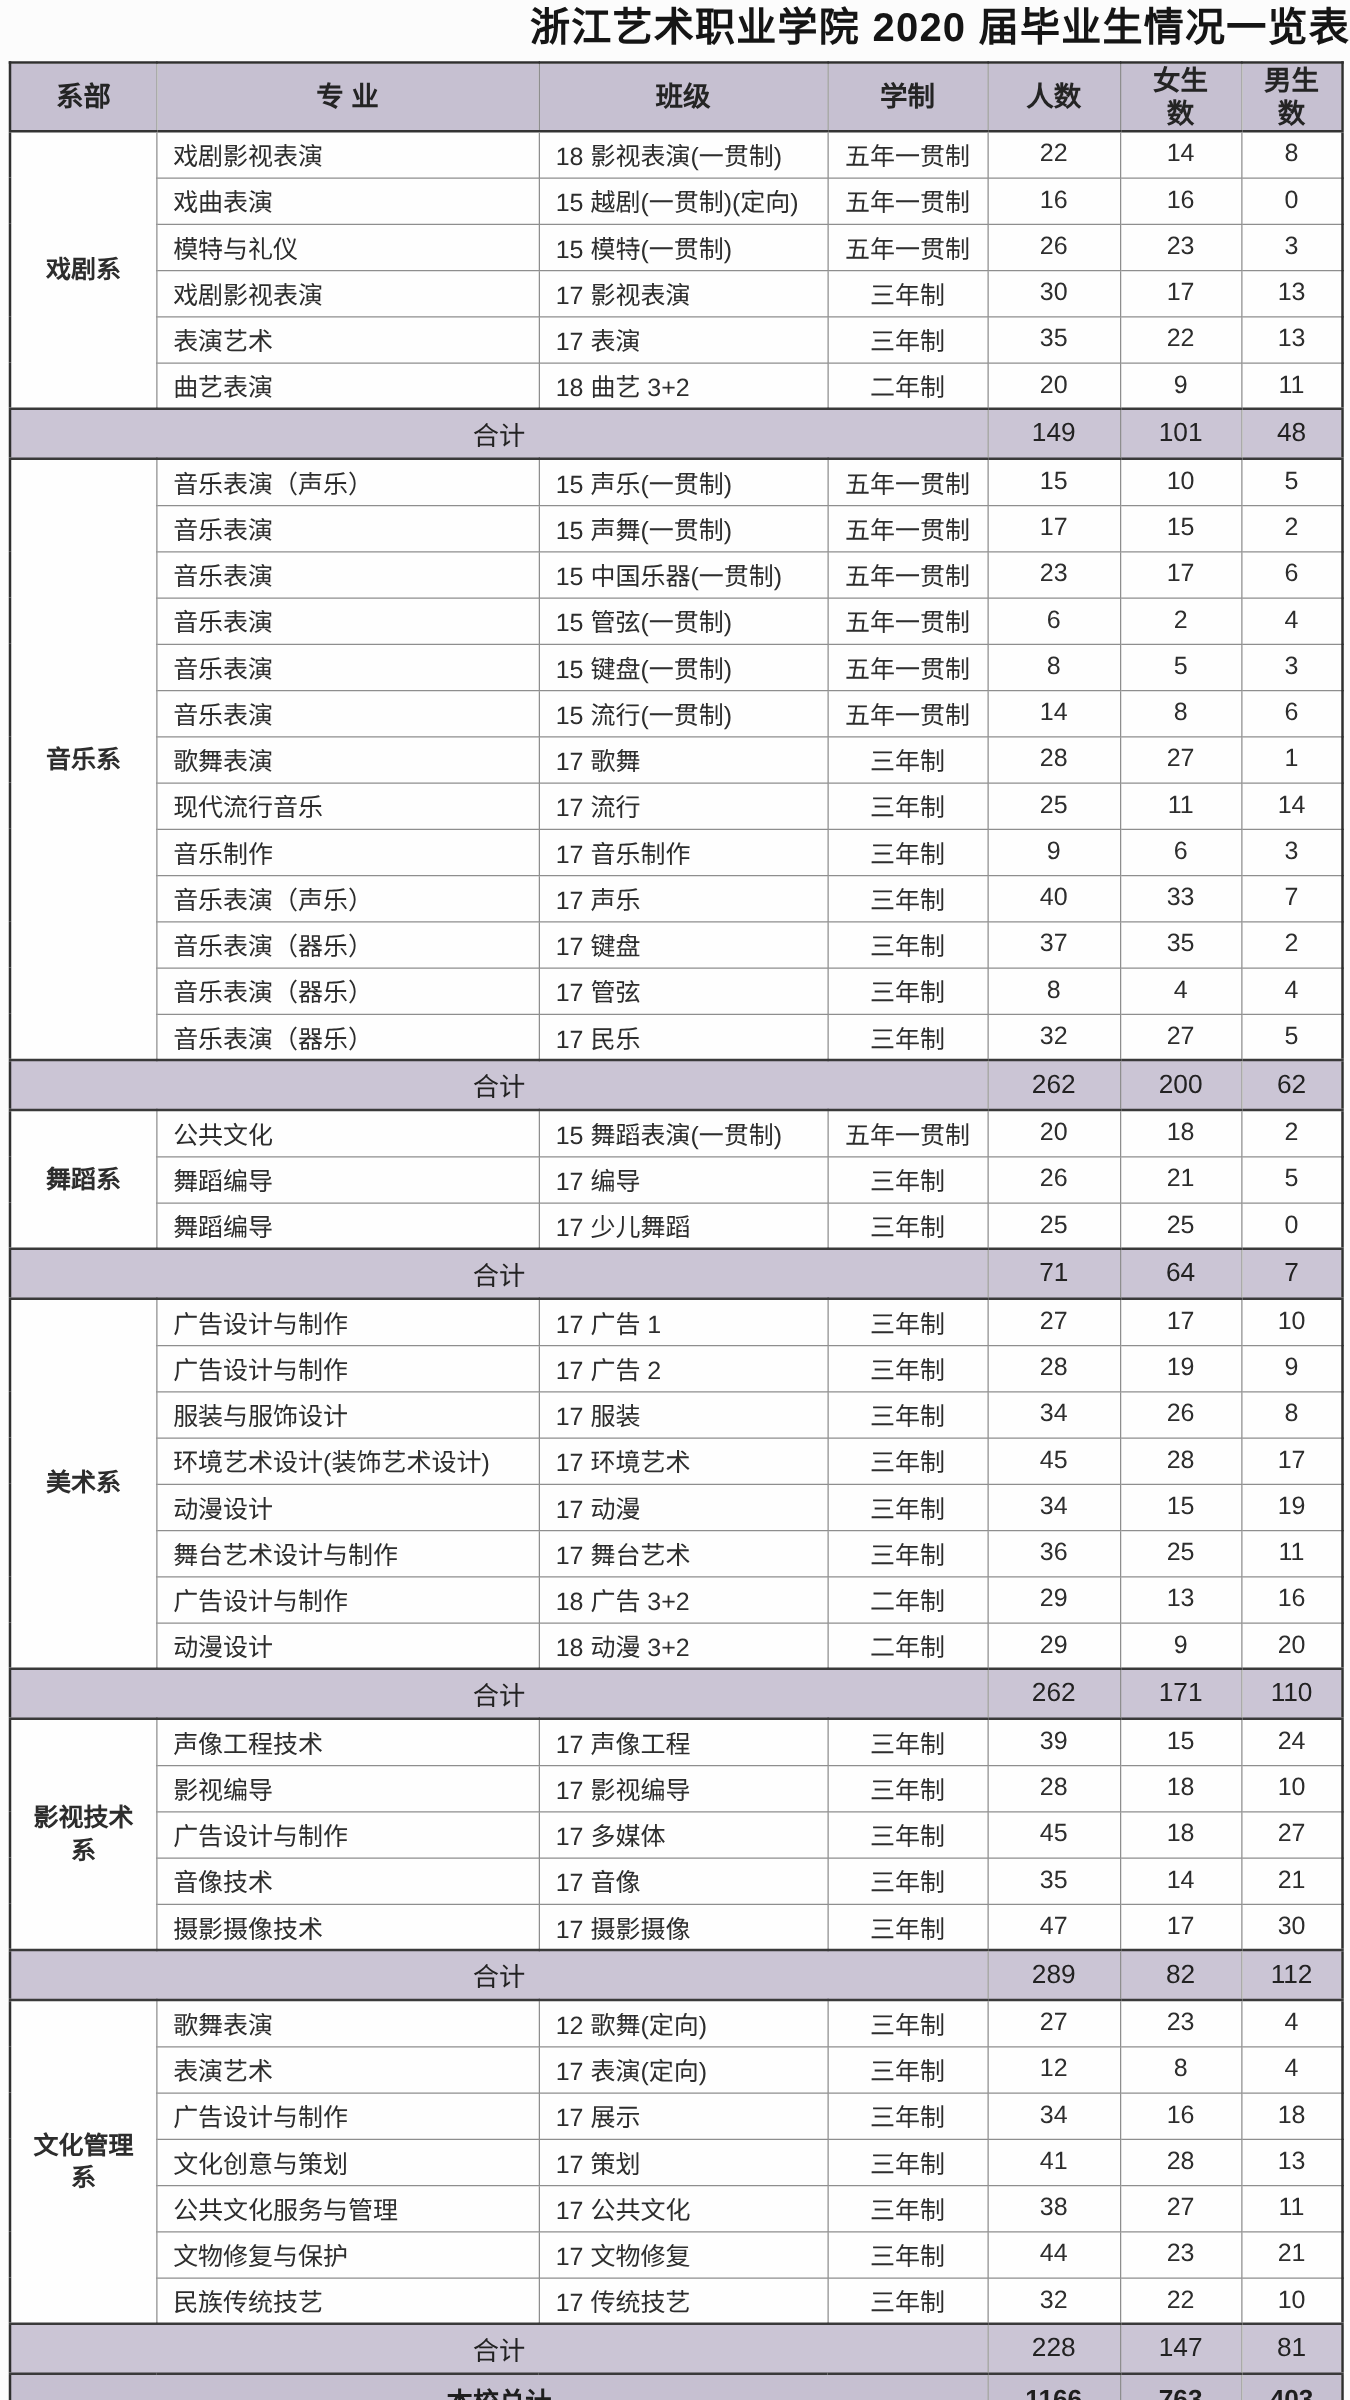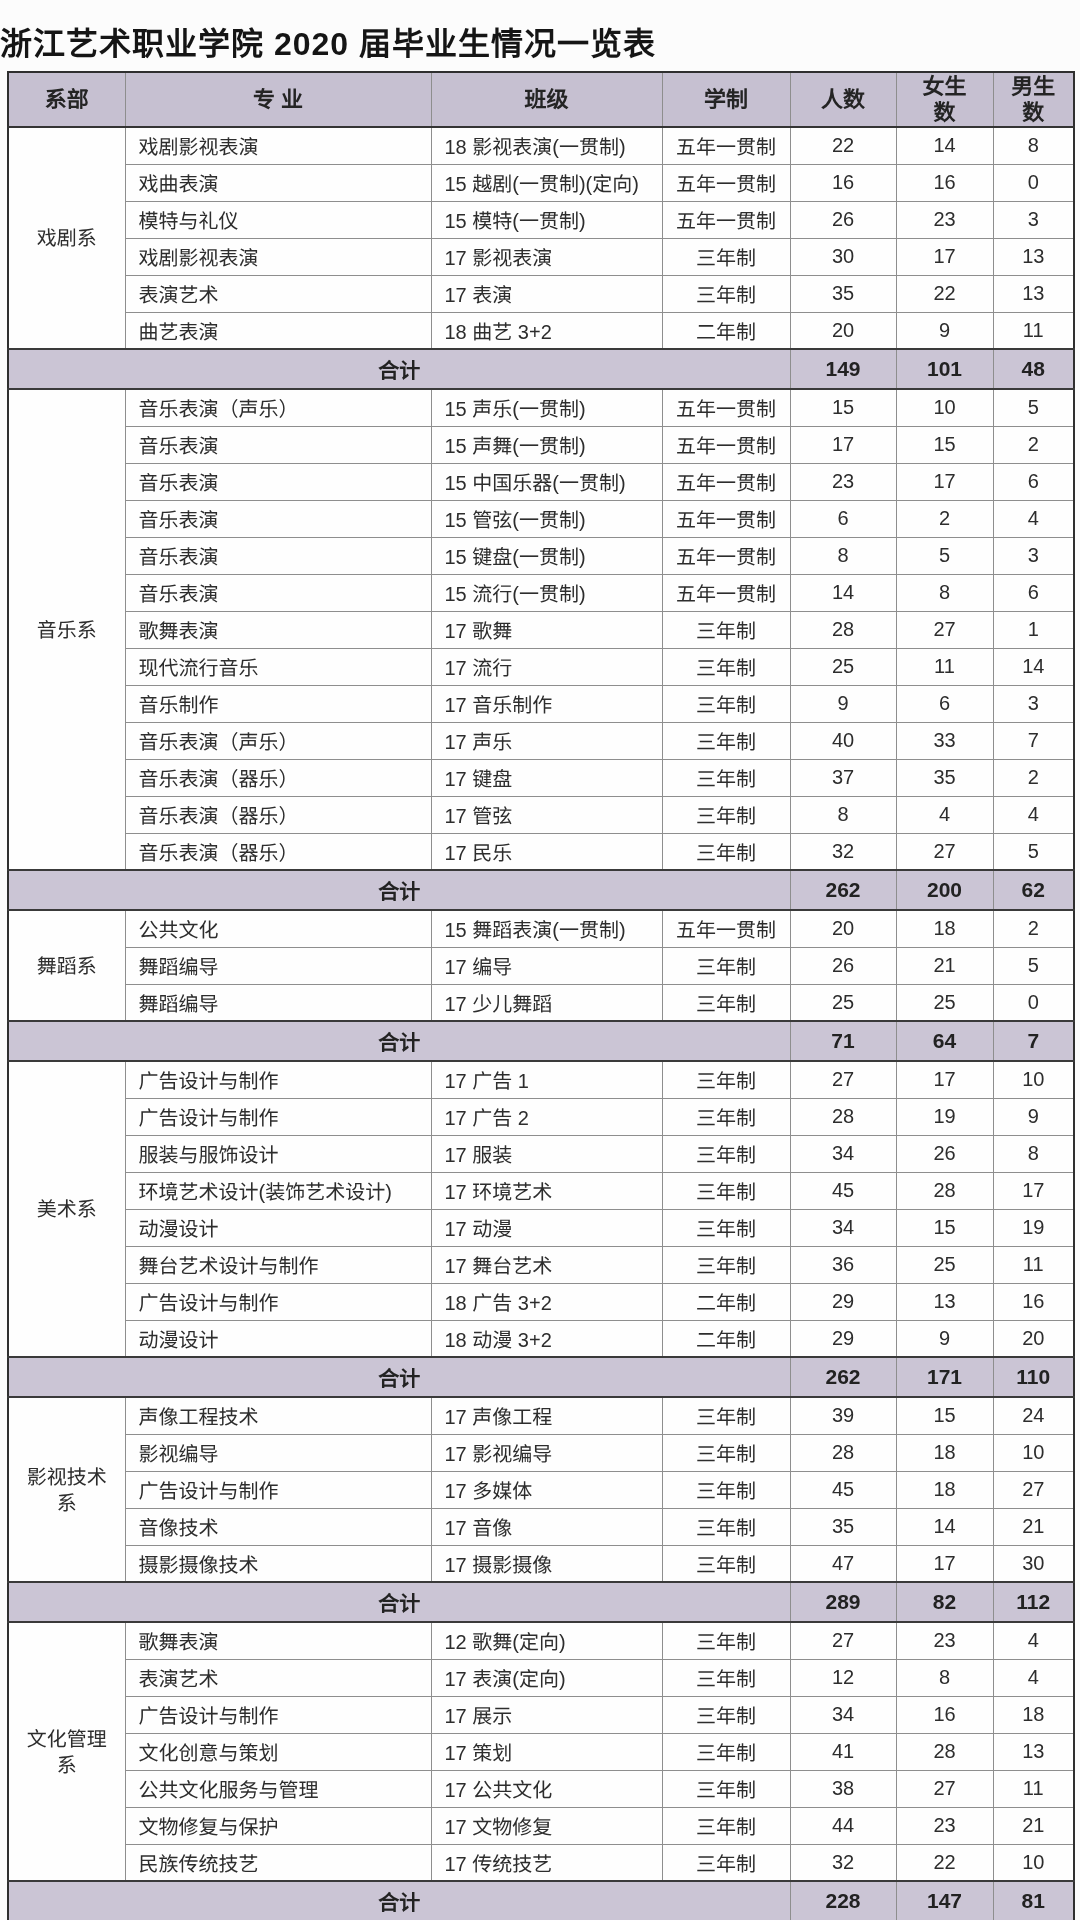--- a/index.html
+++ b/index.html
@@ -5,25 +5,25 @@
   html, body {
     margin: 0;
     padding: 0;
     width: 1080px;
     height: 1920px;
     overflow: hidden;
     background: #fcfcfc;
     font-family: "Liberation Sans", sans-serif;
   }
   .page-title {
-    text-align: left;
+    text-align: right;
     font-size: 32px;
     font-weight: bold;
     color: #151515;
-    padding-top: 24px;
+    padding-top: 2px;
     height: 40px;
     line-height: 40px;
     letter-spacing: 1px;
   }
   table.grad-table {
     border-collapse: collapse;
     table-layout: fixed;
     width: 1066px;
     margin-left: 7px;
     margin-top: 7px;
@@ -42,36 +42,36 @@
     color: #242424;
     height: 51px;
     border-bottom: 2px solid #343434;
     white-space: pre-line;
     line-height: 1.15;
     text-align: center;
   }
   tr.data-row { height: 37px; }
   tr.data-row td { font-size: 20px; background: #fefefe; }
   td.dept-cell {
-    font-weight: normal;
+    font-weight: bold;
     text-align: center;
     font-size: 21px;
     line-height: 1.3;
     background: #fefefe;
     padding: 0 8px;
   }
   td.c-major, td.c-class {
     text-align: left;
     padding-left: 13px;
     white-space: nowrap;
   }
   td.c-center, td.c-num { text-align: center; }
   tr.subtotal-row td {
     background: #cbc5d5;
-    font-weight: bold;
+    font-weight: normal;
     font-size: 21px;
     text-align: center;
     height: 36px;
     border-top: 2px solid #3a3a3a;
     border-bottom: 2px solid #3a3a3a;
     color: #222;
   }
   tr.grand-row td {
     background: #c6c0d1;
     font-weight: bold;

